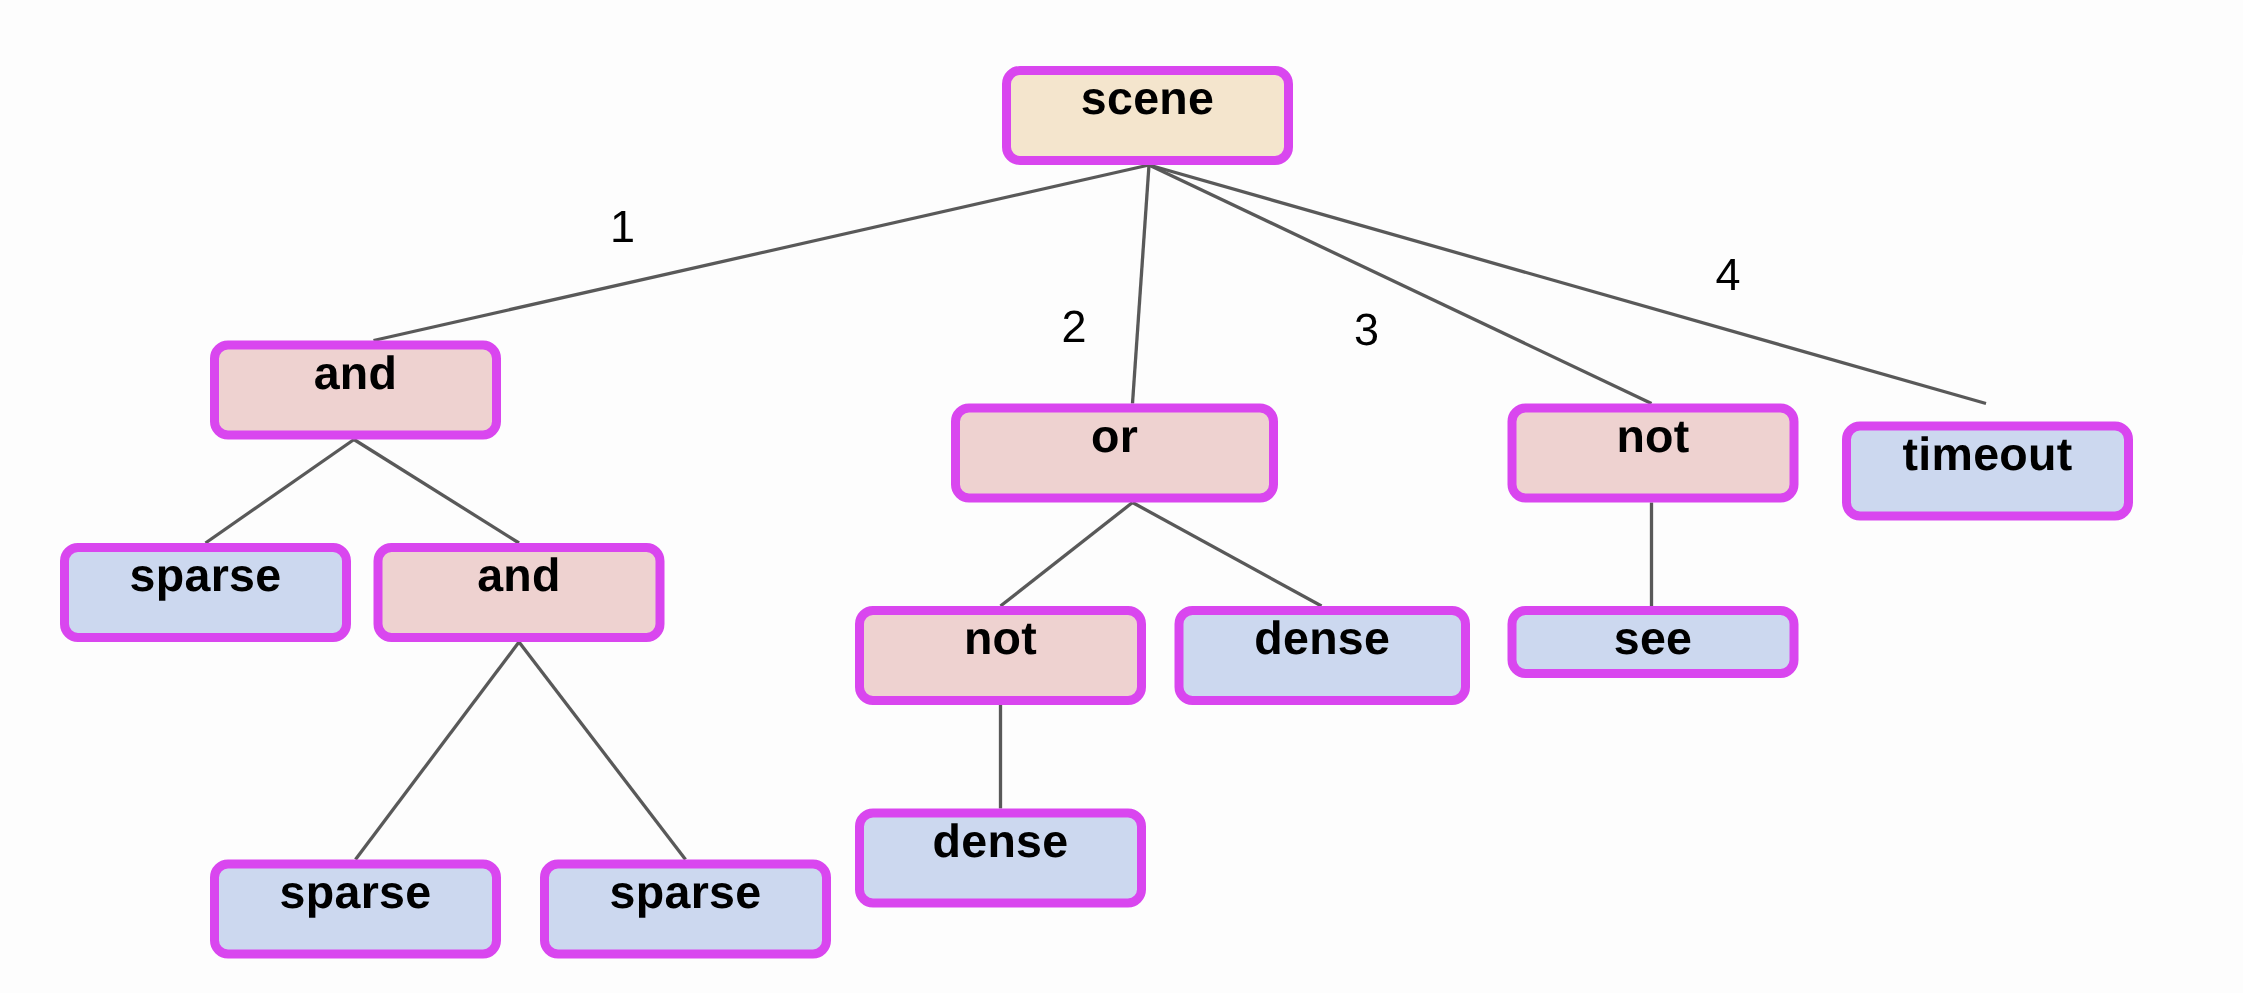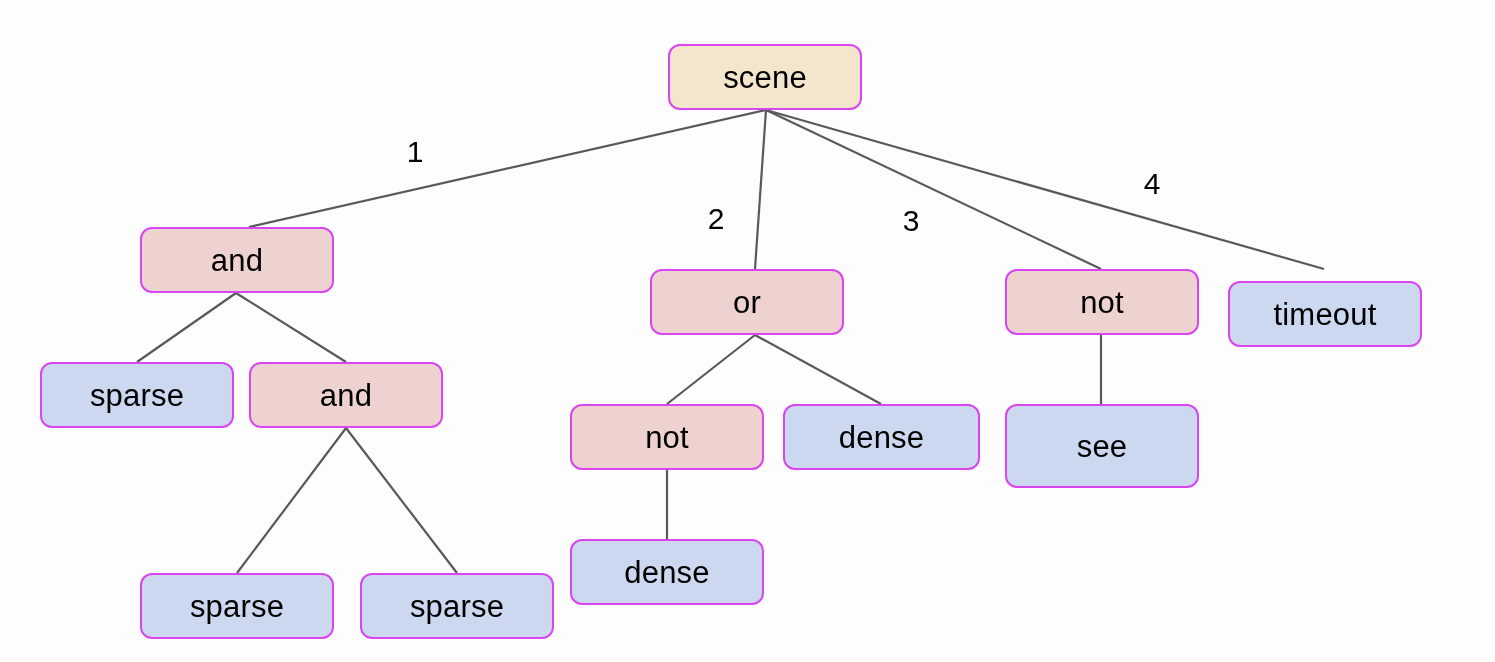--- a/index.html
+++ b/index.html
@@ -20,30 +20,31 @@
   #edge-layer {
     position: absolute;
     left: 0;
     top: 0;
     width: 1495px;
     height: 662px;
   }
   .tree-node {
     position: absolute;
     box-sizing: border-box;
-    border: 2px solid #d946ef;
+    border: 6px solid #d946ef;
     border-radius: 12px;
     display: flex;
-    align-items: center;
+    align-items: flex-start;
     justify-content: center;
     font-size: 31px;
     color: #000000;
     line-height: 1;
     letter-spacing: 0.2px;
     white-space: nowrap;
+    font-weight: bold;
   }
   .node-op {
     background: #eed2d0;
   }
   .node-leaf {
     background: #ccd8ef;
   }
   .node-root {
     background: #f4e5cd;
   }
@@ -74,42 +75,42 @@
       <line x1="667" y1="470" x2="667" y2="539" stroke="#595959" stroke-width="2.2"></line>
       <line x1="1101" y1="335" x2="1101" y2="404" stroke="#595959" stroke-width="2.2"></line>
     </svg>
   <div id="node-layer">
       <div class="tree-node node-root" style="left: 668px; top: 44px; width: 194px; height: 66px;">
         <span>scene</span>
       </div>
       <div class="tree-node node-op" style="left: 140px; top: 227px; width: 194px; height: 66px;">
         <span>and</span>
       </div>
-      <div class="tree-node node-op" style="left: 650px; top: 269px; width: 194px; height: 66px;">
+      <div class="tree-node node-op" style="left: 634px; top: 269px; width: 218px; height: 66px;">
         <span>or</span>
       </div>
       <div class="tree-node node-op" style="left: 1005px; top: 269px; width: 194px; height: 66px;">
         <span>not</span>
       </div>
       <div class="tree-node node-leaf" style="left: 1228px; top: 269px; width: 194px; height: 66px; margin-top: 12px;">
         <span>timeout</span>
       </div>
       <div class="tree-node node-leaf" style="left: 40px; top: 362px; width: 194px; height: 66px;">
         <span>sparse</span>
       </div>
       <div class="tree-node node-op" style="left: 249px; top: 362px; width: 194px; height: 66px;">
         <span>and</span>
       </div>
       <div class="tree-node node-op" style="left: 570px; top: 404px; width: 194px; height: 66px;">
         <span>not</span>
       </div>
       <div class="tree-node node-leaf" style="left: 783px; top: 404px; width: 197px; height: 66px;">
         <span>dense</span>
       </div>
-      <div class="tree-node node-leaf" style="left: 1005px; top: 404px; width: 194px; height: 84px;">
+      <div class="tree-node node-leaf" style="left: 1005px; top: 404px; width: 194px; height: 48px;">
         <span>see</span>
       </div>
       <div class="tree-node node-leaf" style="left: 570px; top: 539px; width: 194px; height: 66px;">
         <span>dense</span>
       </div>
       <div class="tree-node node-leaf" style="left: 140px; top: 573px; width: 194px; height: 66px;">
         <span>sparse</span>
       </div>
       <div class="tree-node node-leaf" style="left: 360px; top: 573px; width: 194px; height: 66px;">
         <span>sparse</span>

